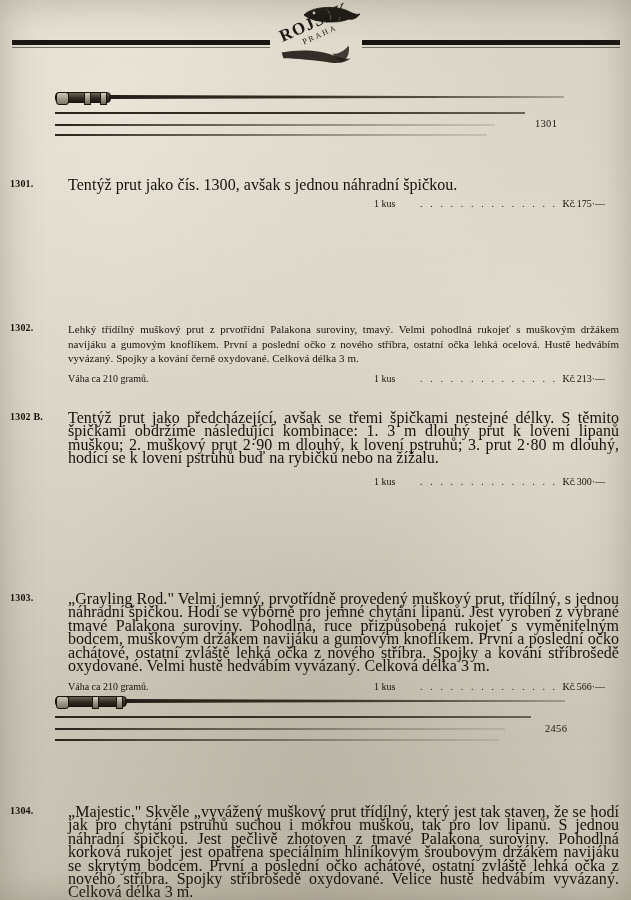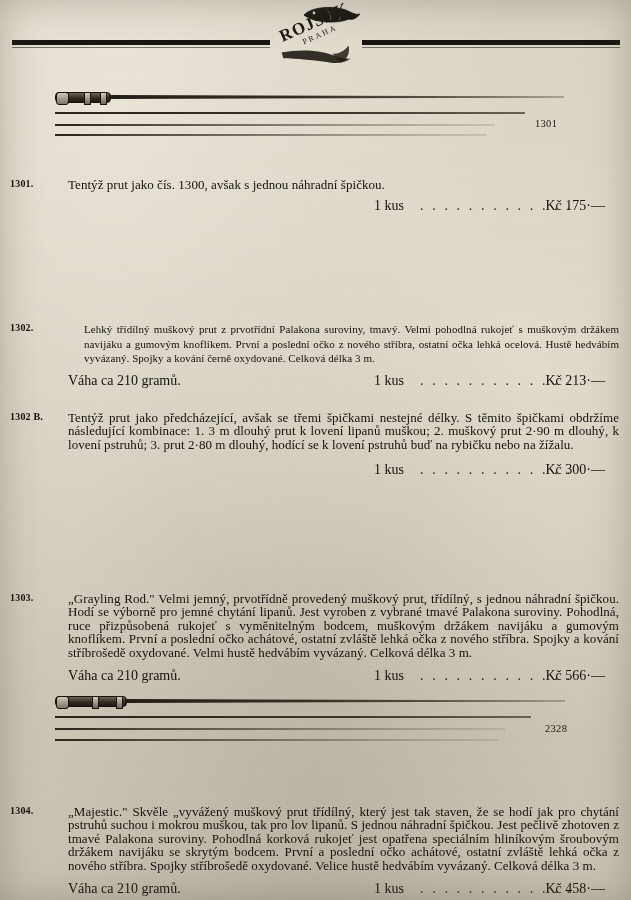--- a/index.html
+++ b/index.html
@@ -173,35 +173,34 @@
     font-weight: bold;
     font-size: 10px;
     letter-spacing: 0.2px;
   }
   .item-body {
     position: absolute;
     left: 58px;
     width: 551px;
   }
   .para {
-    font-size: 13px;
+    font-size: 16px;
     line-height: 13.4px;
     text-align: justify;
     letter-spacing: 0.05px;
   }
   .para.big {
     font-size: 11px;
     line-height: 14.6px;
-    margin-left: 16px;
   }
   .price-row {
     position: relative;
     margin-top: 7px;
     height: 14px;
-    font-size: 14px;
+    font-size: 10px;
   }
   .price-row .weight {
     position: absolute;
     left: 0; top: 0;
   }
   .price-row .kus {
     position: absolute;
     left: 306px; top: 0;
     white-space: nowrap;
   }
@@ -329,21 +328,21 @@
   <div class="rod-fig" style="top:692px; height:60px;">
     <div class="rod-handle" style="width:70px; top:4px;">
       <div class="rod-butt"></div>
       <div class="ferrule" style="left:36px;"></div>
       <div class="ferrule" style="left:60px;"></div>
     </div>
     <div class="rod-taper" style="left:70px; top:7px; width:440px;"></div>
     <div class="rod-line" style="top:24px; width:476px;"></div>
     <div class="rod-tip" style="left:0; top:36px; width:450px;"></div>
     <div class="rod-tip" style="left:0; top:47px; width:444px;"></div>
-    <div class="fig-num" style="left:490px; top:31px;">2328</div>
+    <div class="fig-num" style="left:490px; top:31px;">2456</div>
   </div>
 
   <div class="item" style="top:805px;">
     <div class="item-code">1304.</div>
     <div class="item-body">
       <div class="para">„Majestic." Skvěle „vyvážený muškový prut třídílný, který jest tak staven, že se hodí jak pro chytání pstruhů suchou i mokrou muškou, tak pro lov lipanů. S jednou náhradní špičkou. Jest pečlivě zhotoven z tmavé Palakona suroviny. Pohodlná korková rukojeť jest opatřena speciálním hliníkovým šroubovým držákem navijáku se skrytým bodcem. První a poslední očko achátové, ostatní zvláště lehká očka z nového stříbra. Spojky stříbrošedě oxydované. Velice hustě hedvábím vyvázaný. Celková délka 3 m.</div>
       <div class="price-row" style="margin-top:9px;">
         <span class="weight">Váha ca 210 gramů.</span>
         <span class="kus">1 kus</span>
         <span class="dots">. . . . . . . . . . . . . . . . . . . . . . . . . . . . . . .</span>

